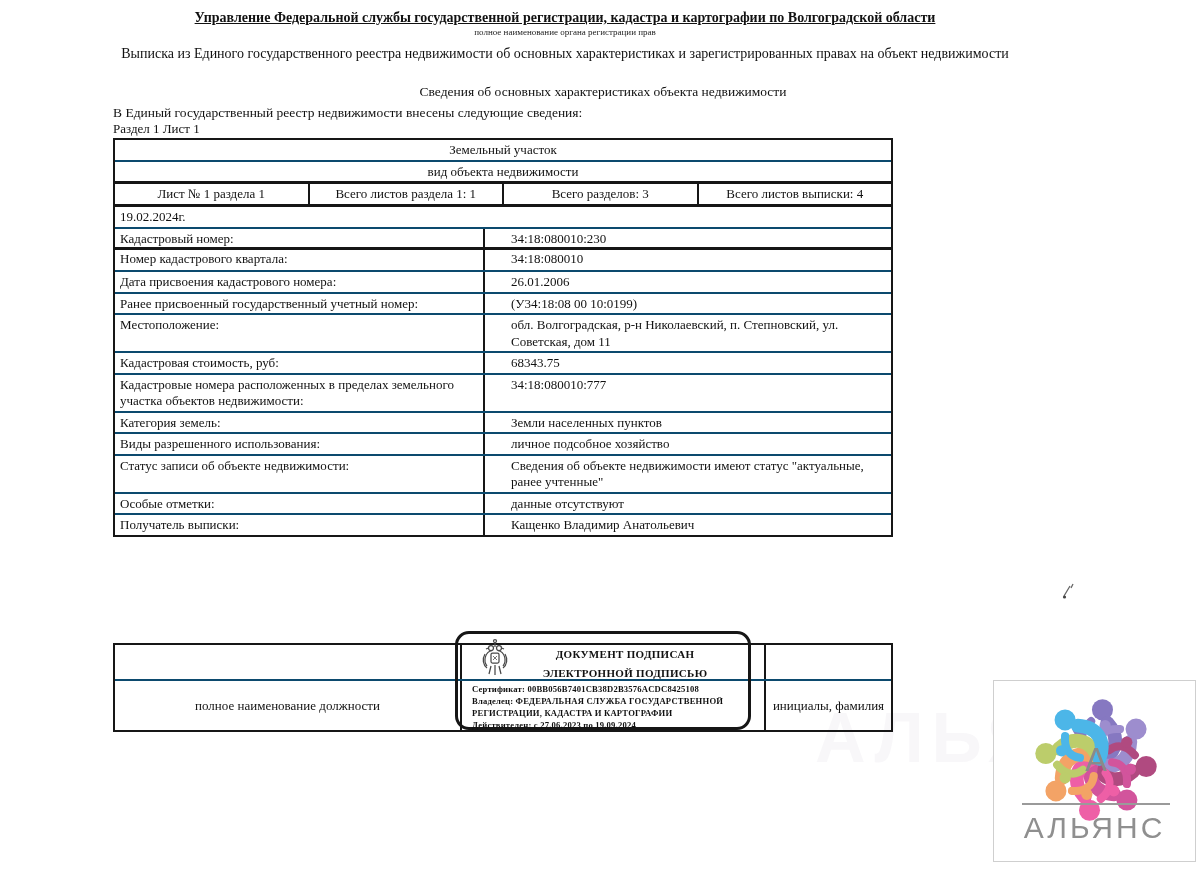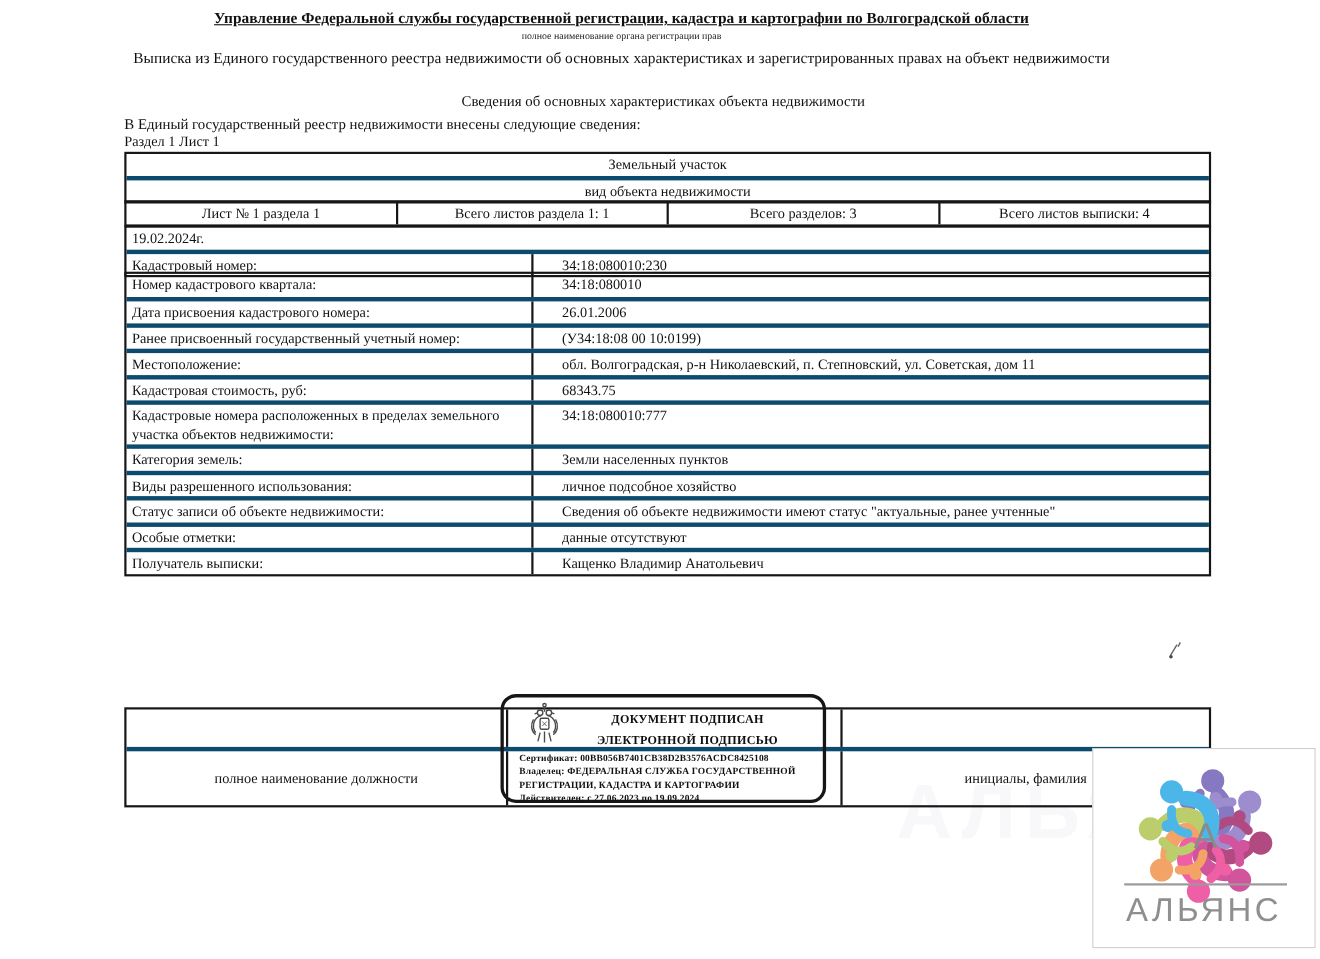--- a/index.html
+++ b/index.html
@@ -14,22 +14,22 @@
   
   .hdr-wrap{position:absolute;left:0;top:10px;width:1130px;text-align:center;}
   .org-line{font-size:14px;font-weight:bold;text-decoration:underline;}
   .org-note{font-size:9px;margin-top:1px;color:#222;}
   .doc-title{position:absolute;left:0;top:46px;width:1130px;text-align:center;font-size:14px;}
   .section-title{position:absolute;left:113px;top:84px;width:980px;text-align:center;font-size:13.5px;}
   .intro-line{position:absolute;left:113px;top:105px;width:980px;text-align:left;font-size:13.5px;}
   .sheet-ref{position:absolute;left:113px;top:121px;width:980px;text-align:left;font-size:13px;}
 
   
-  .tbl{position:absolute;left:113px;width:988px;border:2px solid #161616;box-sizing:border-box;background:transparent;}
-  .trow{display:flex;border-top:4px solid #0c4a6e;box-sizing:border-box;}
+  .tbl{position:absolute;left:113px;width:780px;border:2px solid #161616;box-sizing:border-box;background:transparent;}
+  .trow{display:flex;border-top:2px solid #0c4a6e;box-sizing:border-box;}
   .trow:first-child{border-top:none;}
   .tcell{box-sizing:border-box;padding:2px 5px 1px 5px;font-size:13px;line-height:16.5px;}
   .c-center{text-align:center;}
   .lbl{width:370px;border-right:2px solid #161616;}
   .val{flex:1;margin-left:21px;}
 
   
   .tbl-object{top:138px;}
   .tbl-object .trow{min-height:19px;}
   

